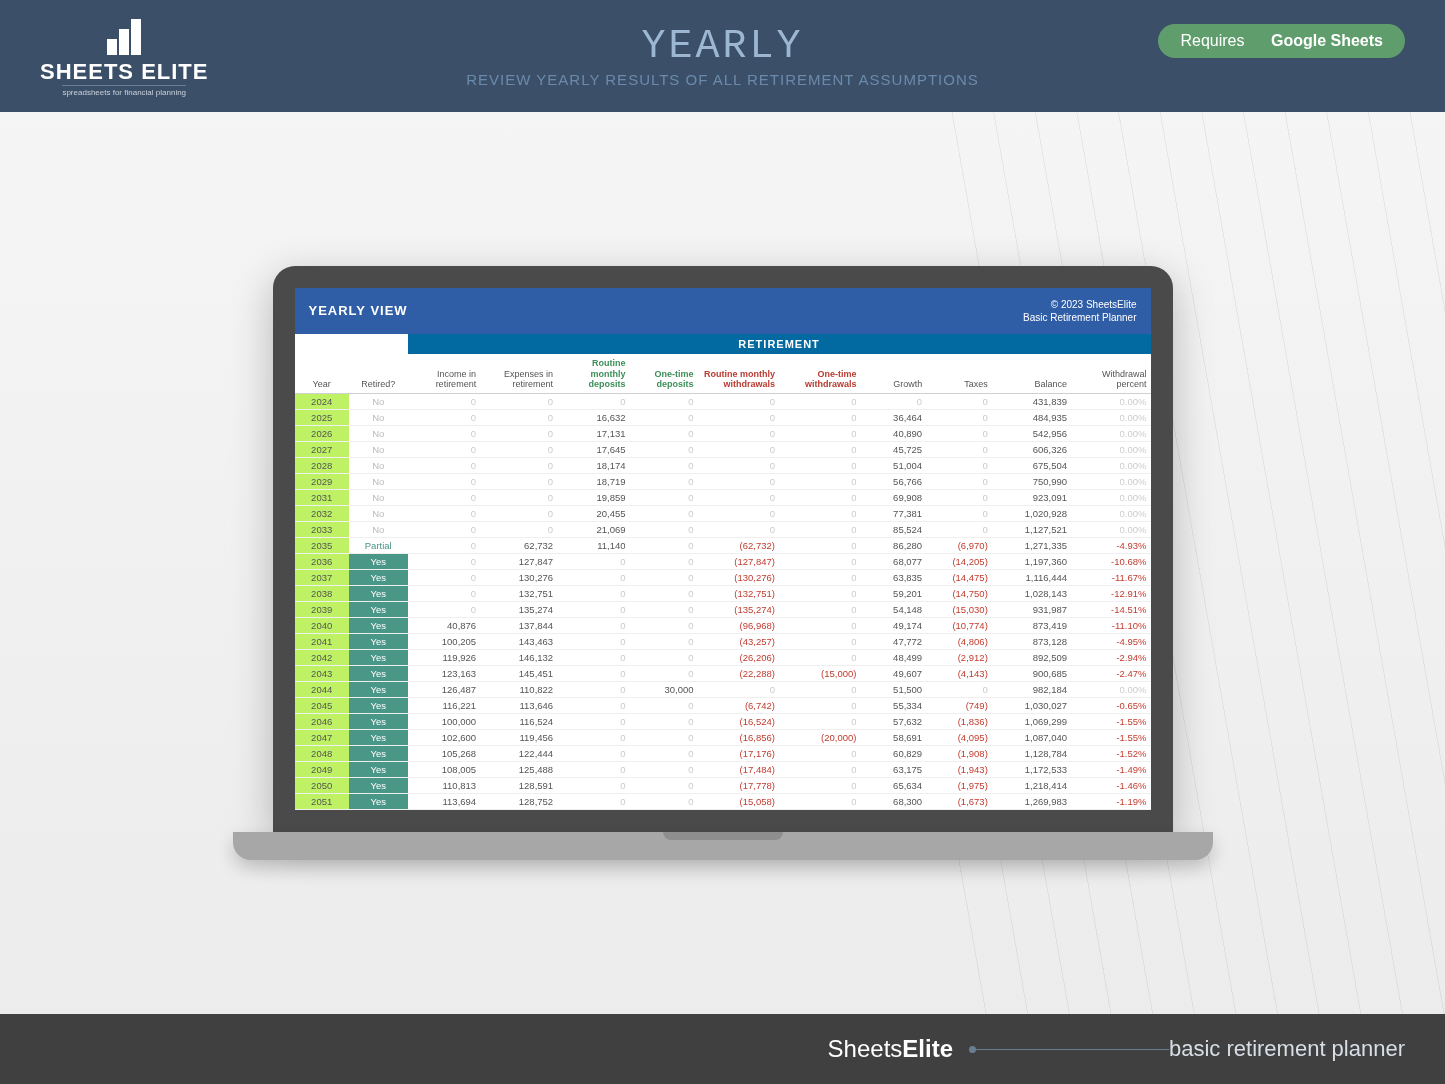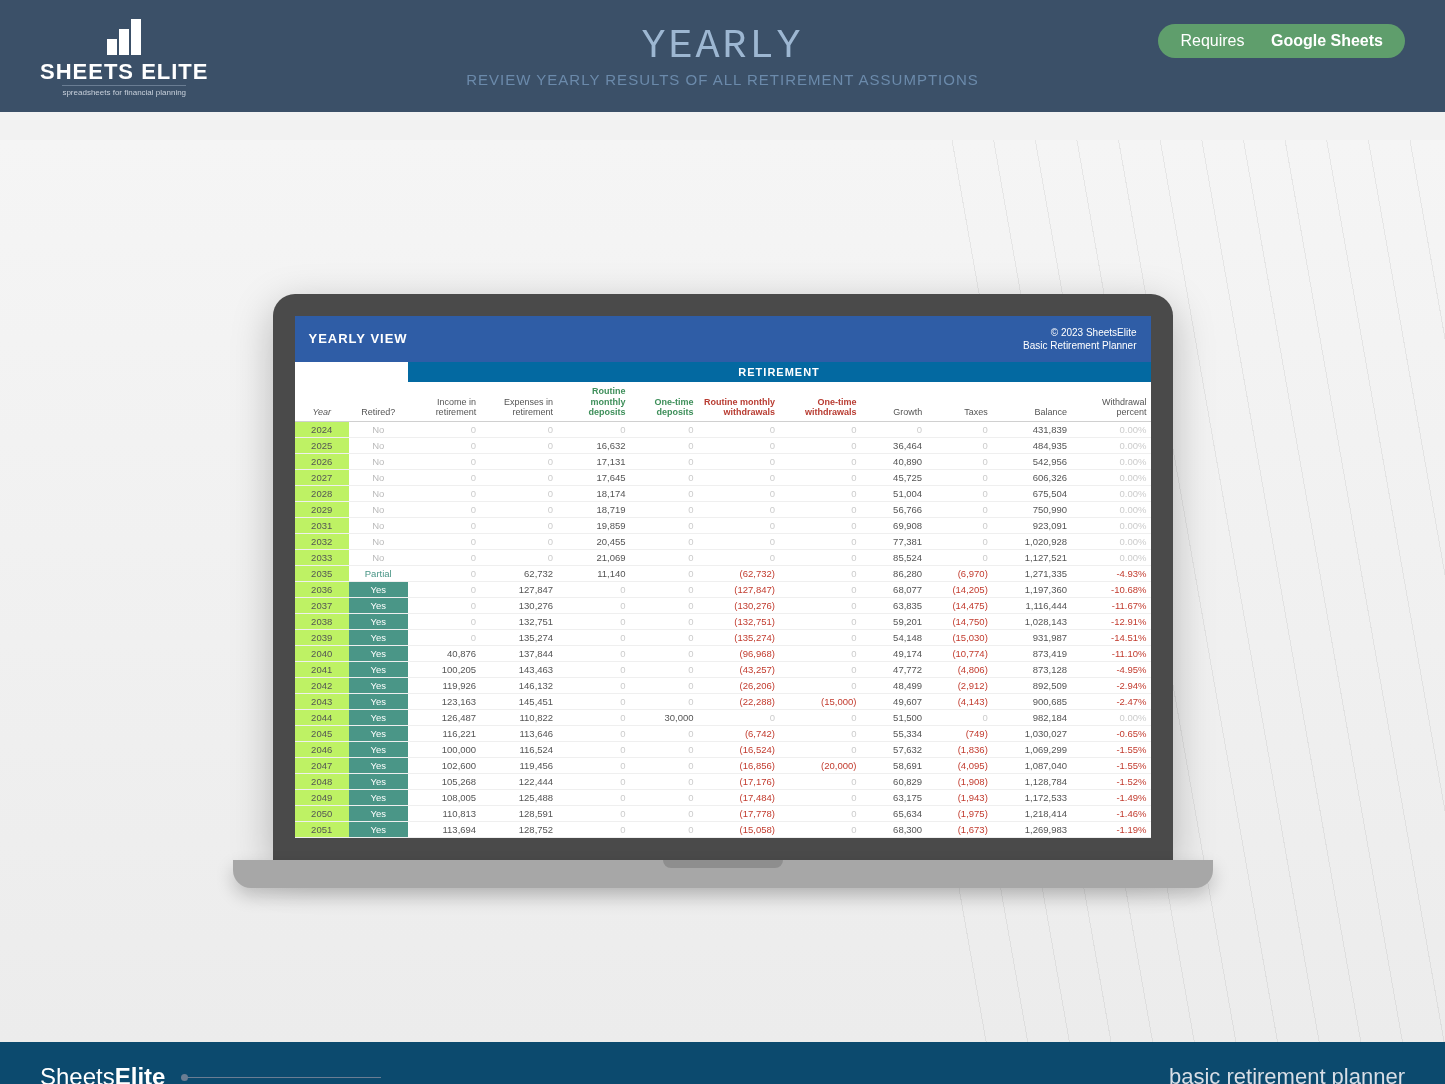--- a/index.html
+++ b/index.html
@@ -12,51 +12,51 @@
   .logo-bar { background: #fff; width: 10px; display: inline-block; }
   .logo-text-main { font-size: 22px; font-weight: 600; letter-spacing: 1px; }
   .logo-text-sub { font-size: 8px; color: #c8d0db; border-top: 1px solid #6a7d93; padding-top: 2px; }
   .title-block { position: absolute; left: 50%; transform: translateX(-50%); text-align: center; }
   .title-main { color: #9db7d2; font-size: 40px; font-weight: 300; letter-spacing: 3px; font-family: Liberation Mono, monospace; }
   .title-sub { color: #6b8aab; font-size: 15px; letter-spacing: 1px; margin-top: 2px; }
   .badge { position: absolute; right: 40px; top: 24px; background: #5f9e6c; color: #fff; padding: 8px 22px; border-radius: 20px; font-size: 16px; }
   .badge strong { font-weight: 700; margin-left: 22px; }
 
   
-  .main-area { height: 902px; display: flex; justify-content: center; align-items: center; background: linear-gradient(#f5f5f5, #ececec); position: relative; margin-top: 28px; }
+  .main-area { height: 902px; display: flex; justify-content: center; align-items: center; background: linear-gradient(#f5f5f5, #ececec); position: relative; }
   .bg-lines { position: absolute; right: 0; top: 0; bottom: 0; width: 500px; opacity: 0.06; background: repeating-linear-gradient(80deg, transparent 0 40px, #000 40px 41px); pointer-events: none; }
 
   
   .laptop { width: 900px; position: relative; }
   .laptop-screen { background: #4a4a4a; border-radius: 22px 22px 0 0; padding: 22px; box-shadow: 0 12px 40px rgba(0,0,0,.25); }
   .laptop-base { height: 28px; background: #a7a7a7; border-radius: 0 0 18px 18px; margin: 0 -40px; box-shadow: 0 8px 18px rgba(0,0,0,.2); position: relative; }
   .laptop-base::before { content: ""; position: absolute; top: 0; left: 50%; transform: translateX(-50%); width: 120px; height: 8px; background: #8e8e8e; border-radius: 0 0 8px 8px; }
 
   
   .sheet { background: #fff; font-size: 10px; color: #333; overflow: hidden; }
   .sheet-header { background: #2f5da6; color: #fff; display: flex; justify-content: space-between; align-items: center; padding: 10px 14px; }
   .sheet-header .left { font-weight: 700; font-size: 13px; letter-spacing: 1px; }
   .sheet-header .right { text-align: right; font-size: 10px; line-height: 1.3; }
   .group-header { background: #0369a1; color: #fff; text-align: center; font-weight: 700; font-size: 11px; padding: 4px 0; letter-spacing: 1px; }
 
   table { border-collapse: collapse; width: 100%; table-layout: fixed; }
   th { font-size: 9px; font-weight: 400; color: #555; padding: 4px 4px; text-align: right; border-bottom: 1px solid #d0d0d0; vertical-align: bottom; line-height: 1.15; }
-  th.year { text-align: center; font-style: italic; }
+  th.year { text-align: center; }
   th.green { color: #3e8f5a; font-weight: 600; }
   th.red { color: #b83c32; font-weight: 600; }
   td { font-size: 9.5px; padding: 2px 4px; text-align: right; border-bottom: 1px solid #efefef; color: #555; white-space: nowrap; }
   td.year { background: #bef264; text-align: center; color: #555; font-weight: 500; }
   td.retired-no { text-align: center; color: #bbb; }
   td.retired-partial { text-align: center; color: #4a9687; font-weight: 500; }
   td.retired-yes { text-align: center; background: #4a9687; color: #fff; font-weight: 500; }
   td.zero { color: #ccc; }
   td.neg { color: #c23b2e; }
 
   
-  .bottom-banner { background: #0c4a6e; height: 70px; display: flex; justify-content: space-between; align-items: center; padding: 0 40px; color: #fff; }
+  .bottom-banner { background: #404040; height: 70px; display: flex; justify-content: flex-end; align-items: center; padding: 0 40px; color: #fff; }
   .brand-left { font-size: 24px; display: flex; align-items: center; gap: 16px; }
   .brand-left .thin { font-weight: 300; }
   .brand-left .bold { font-weight: 700; }
   .brand-line { width: 200px; height: 1px; background: #6a7d93; position: relative; }
   .brand-line::before { content: ""; position: absolute; left: 0; top: -3px; width: 7px; height: 7px; border-radius: 50%; background: #6a7d93; }
   .brand-right { font-size: 22px; font-weight: 300; color: #d8dee6; }
 </style>
 </head>
 <body>
 

